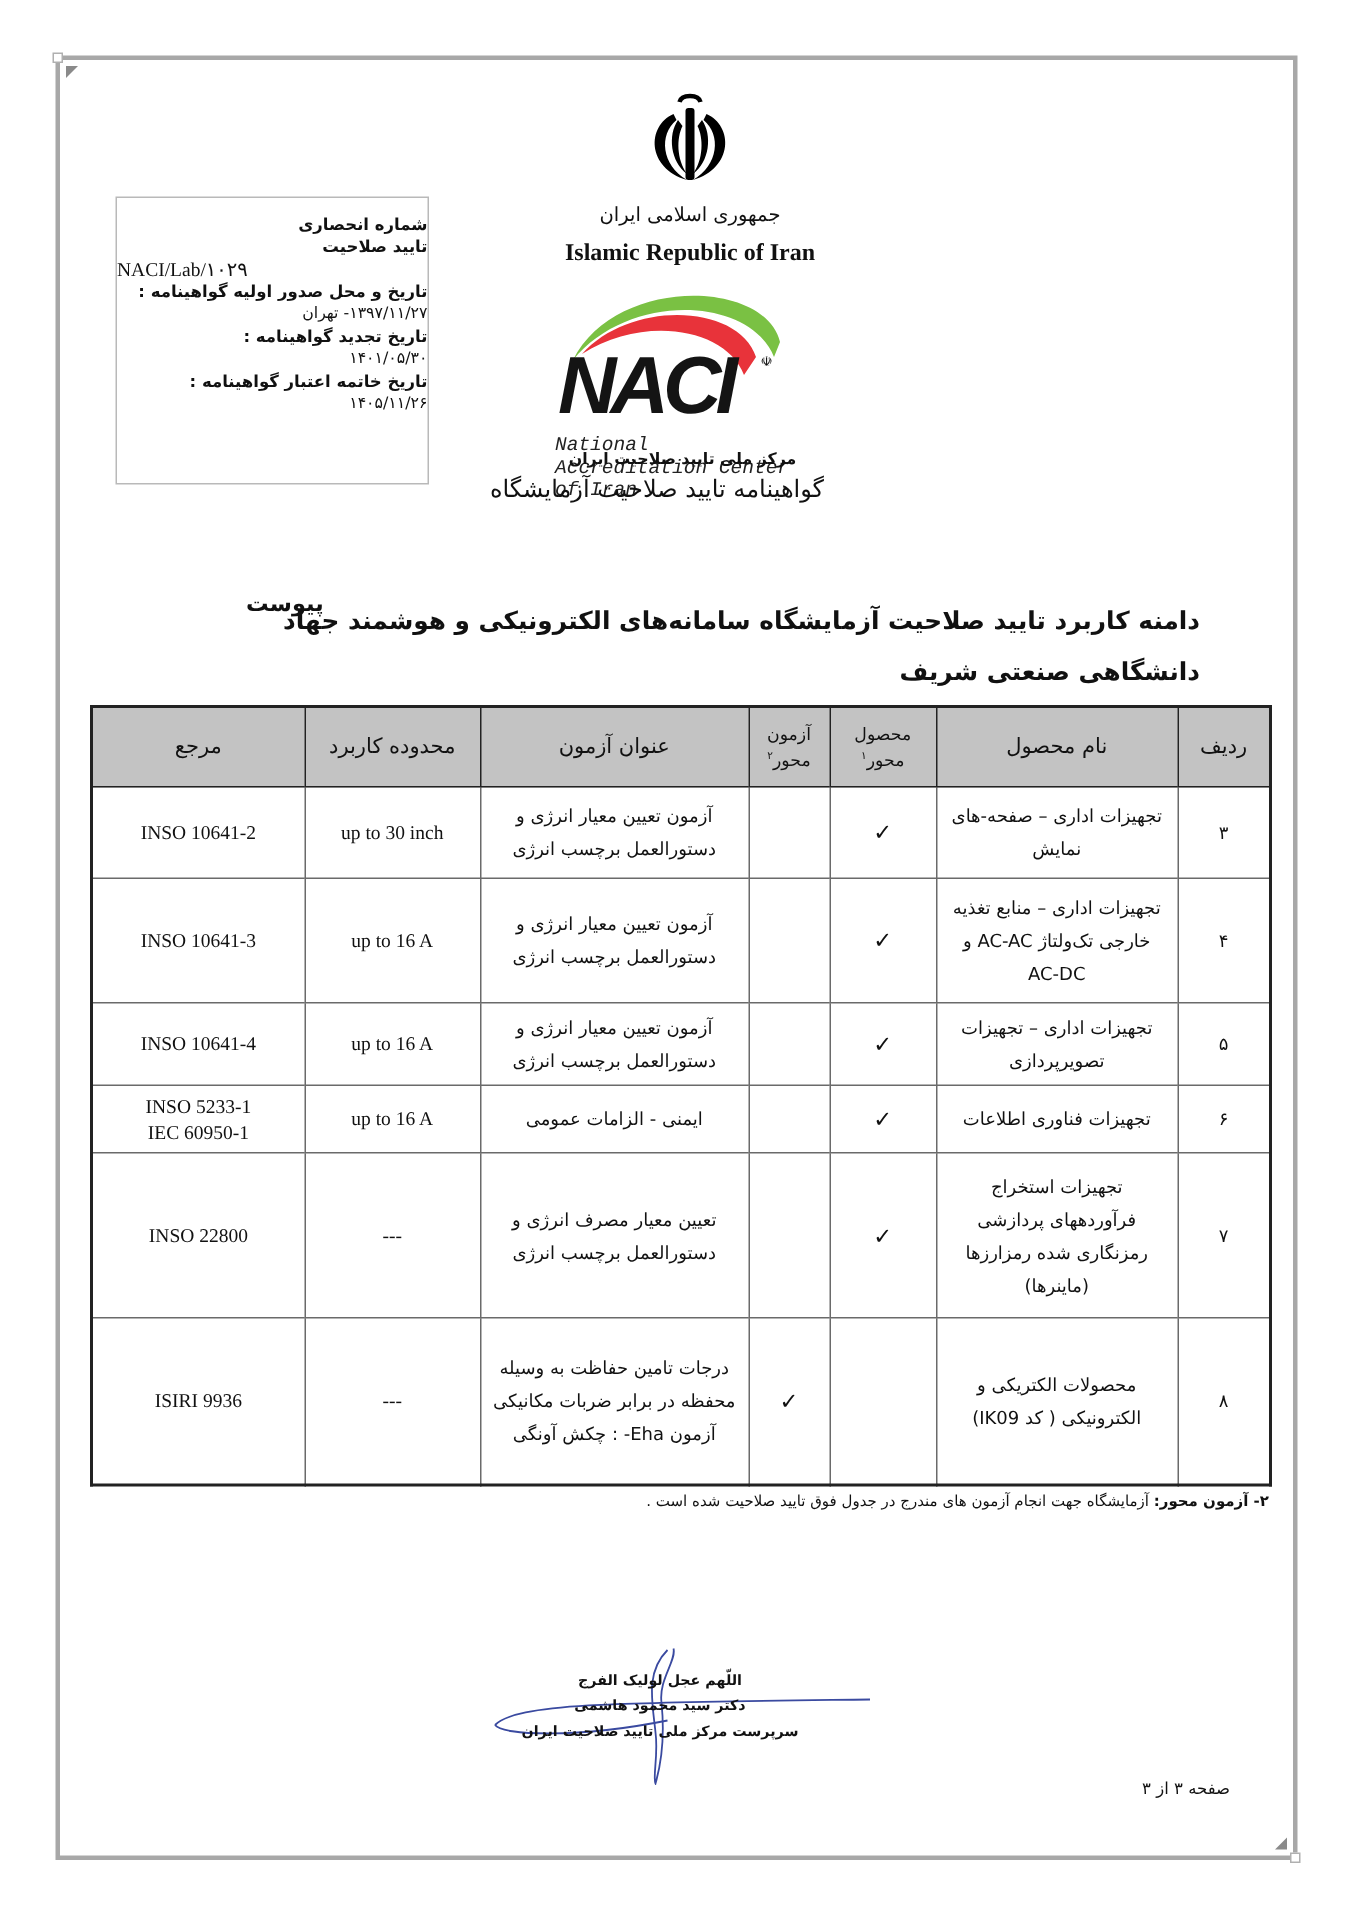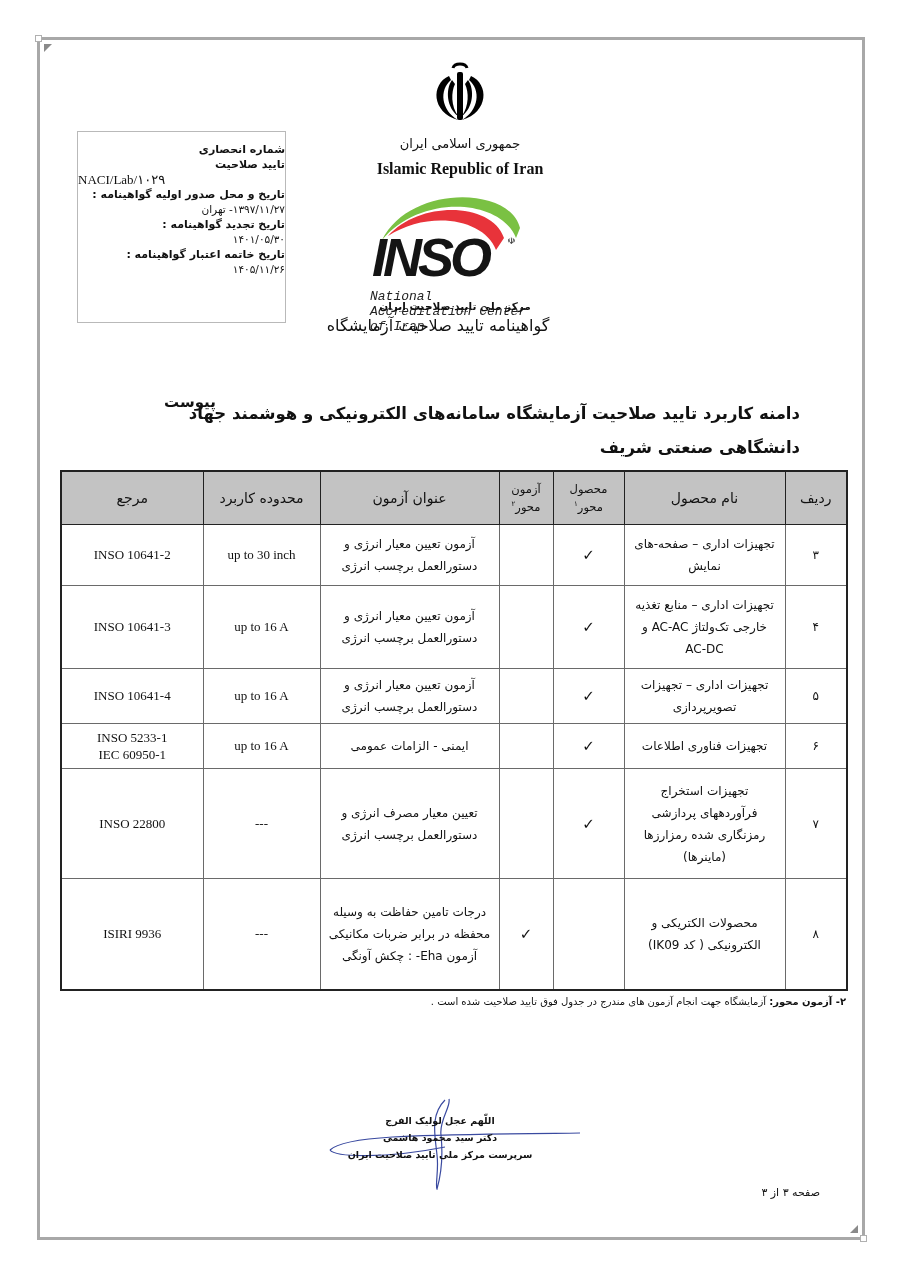--- a/index.html
+++ b/index.html
@@ -108,21 +108,21 @@
   <path d="M43 18 C50 28 48 46 37 54 C44 44 44 30 40 22 Z" fill="#000"></path>
 </svg>
 <div class="gov-fa">جمهوری اسلامی ایران</div>
 <div class="gov-en">Islamic Republic of Iran</div>
 
 <svg class="naci" viewBox="0 0 180 110">
   <path d="M22 52 C50 -4 150 -2 160 40 L156 50 C140 10 60 6 22 52 Z" fill="#7ac143"></path>
   <path d="M28 48 C60 12 132 14 144 50 L136 62 C124 30 68 22 28 48 Z" fill="#e8333a"></path>
   <text x="147" y="56" font-size="9" fill="#111" font-family="DejaVu Sans, sans-serif">☫</text>
 </svg>
-<div class="naci-word">INSO</div>
+<div class="naci-word">NACI</div>
 <div class="naci-sub">National Accreditation Center of Iran</div>
 <div class="naci-fa">مرکز ملی تایید صلاحیت ایران</div>
 <div class="cert-title">گواهینامه تایید صلاحیت آزمایشگاه</div>
 
 <div class="h-annex">پیوست</div>
 <div class="h-main">
   <div>دامنه کاربرد تایید صلاحیت آزمایشگاه سامانه‌های الکترونیکی و هوشمند جهاد</div>
   <div>دانشگاهی صنعتی شریف</div>
 </div>
 

